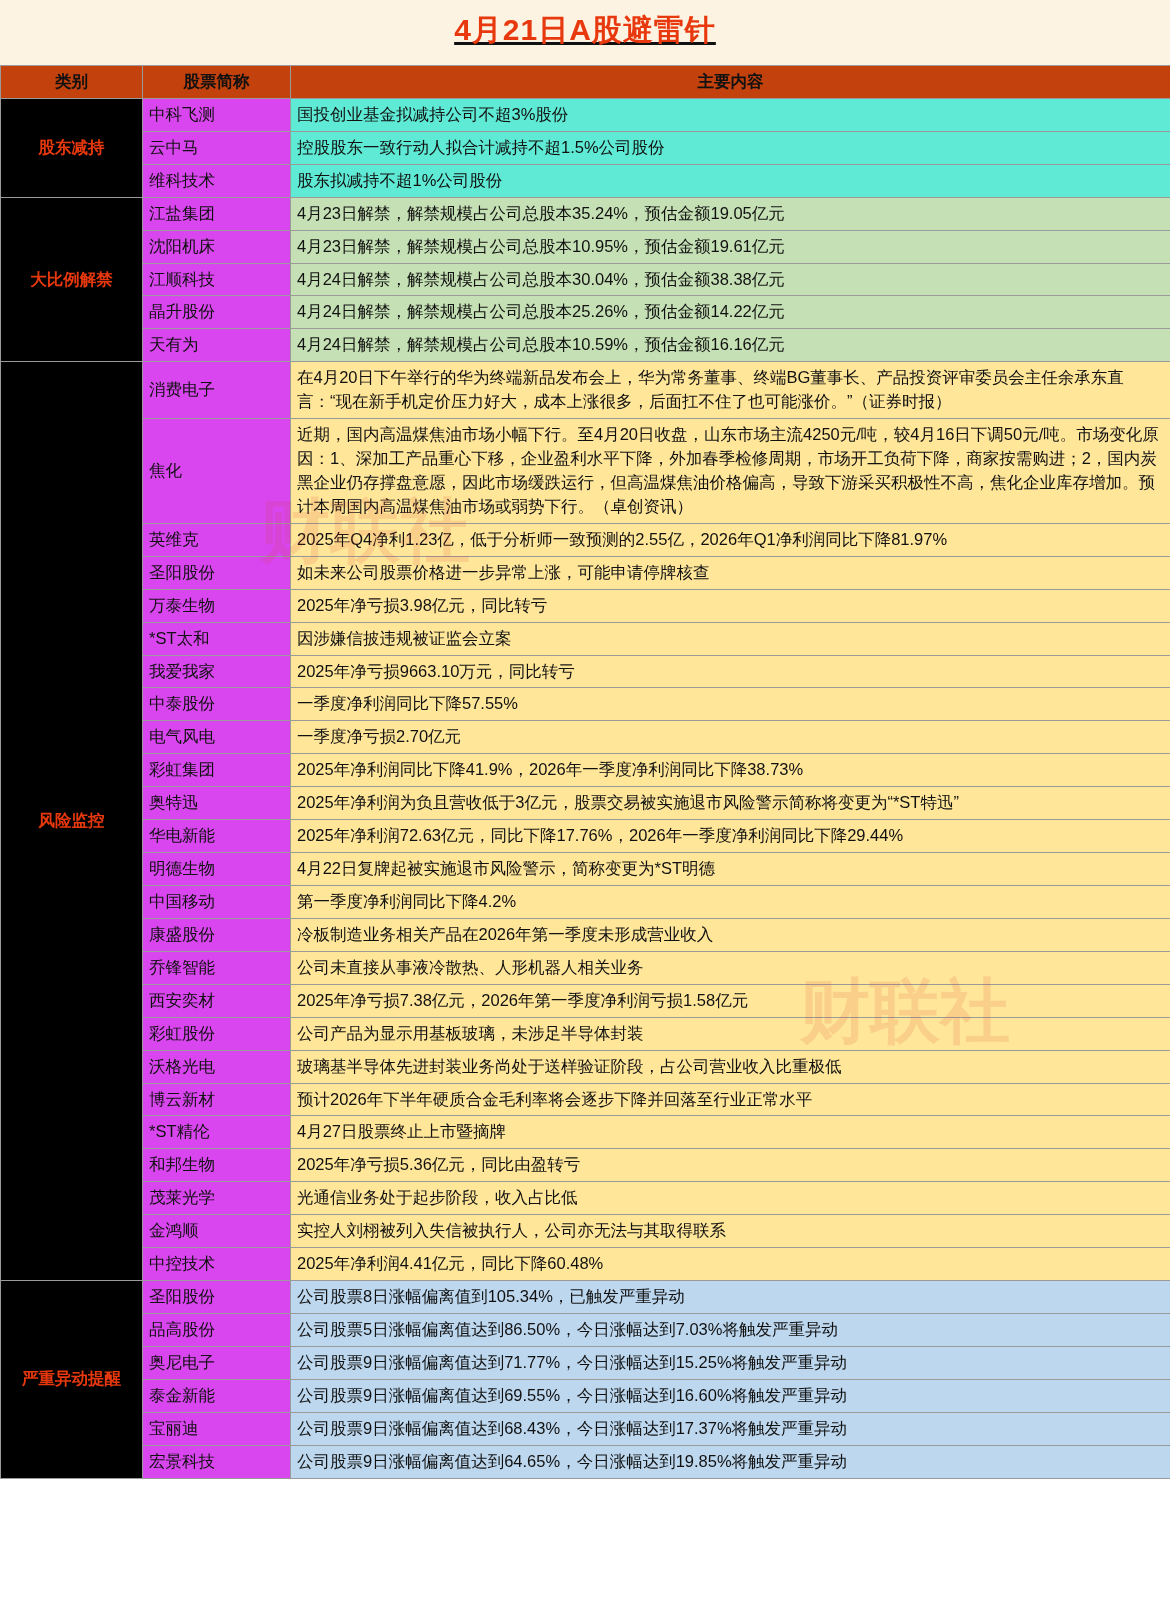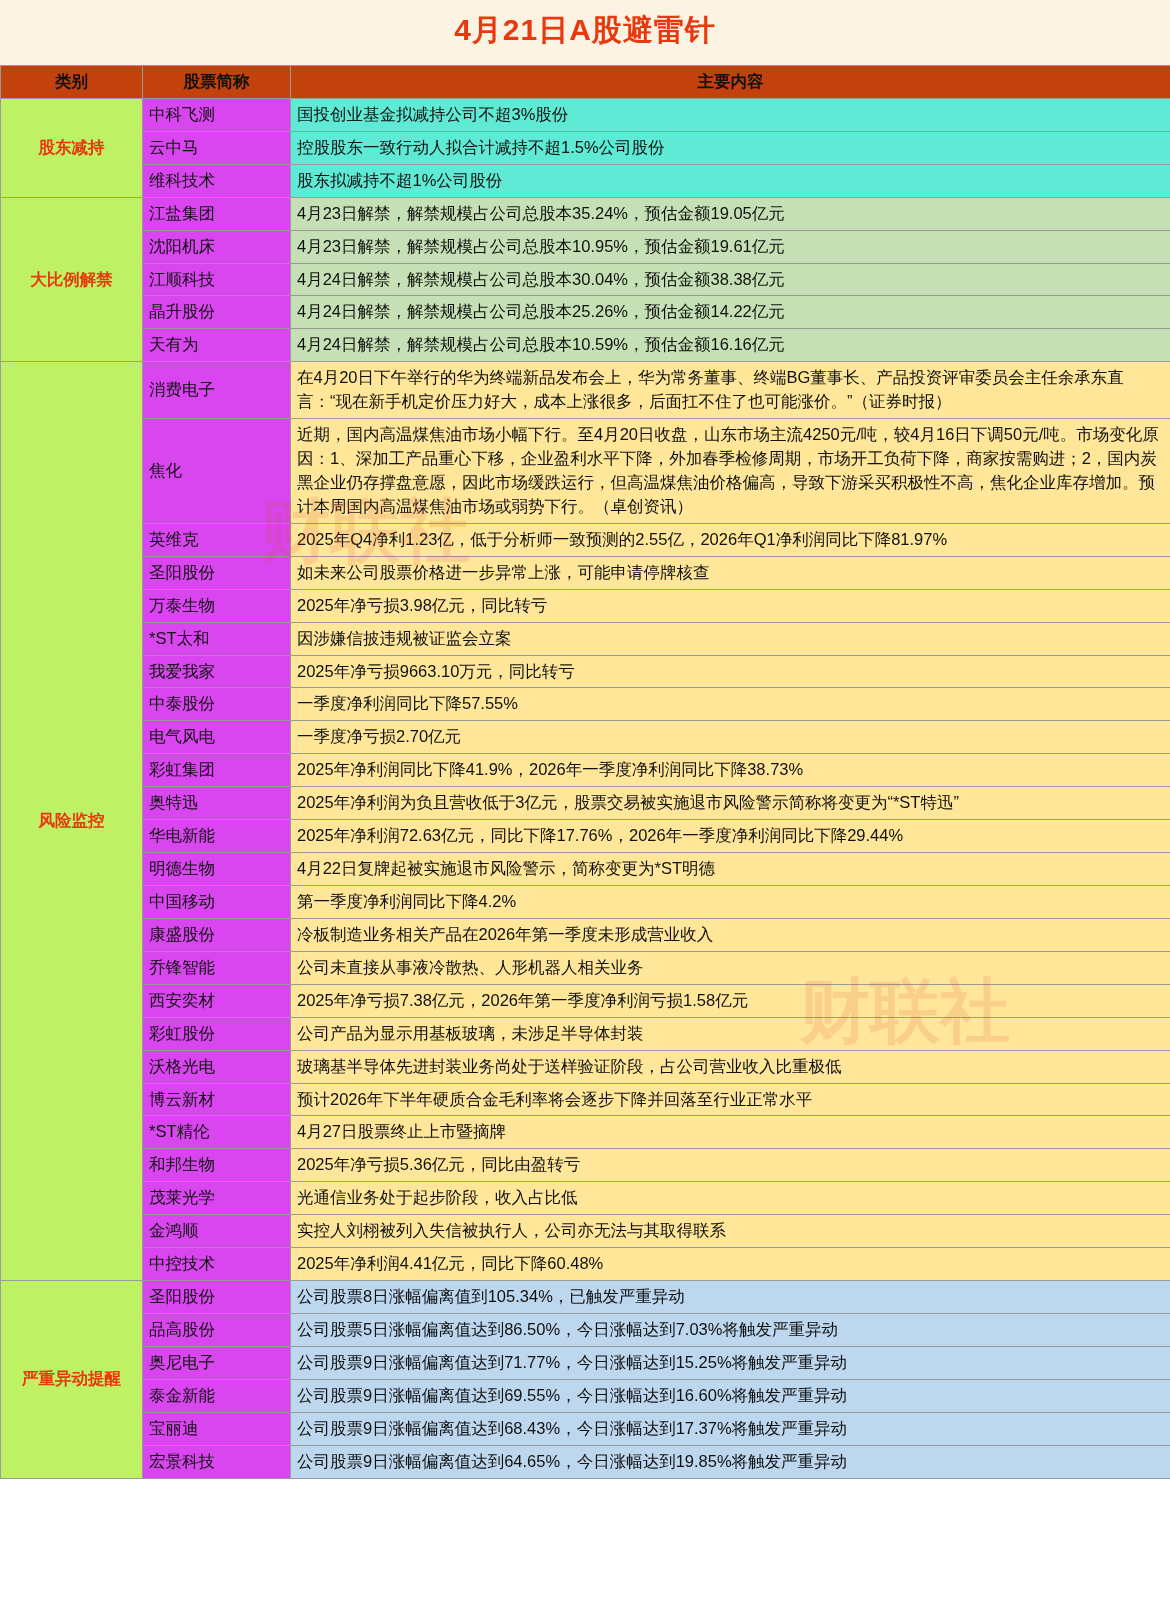--- a/index.html
+++ b/index.html
@@ -13,20 +13,21 @@
     color: #111;
   }
   #page {
     width: 1170px;
     box-sizing: border-box;
   }
   .title-bar {
     background: #fdf3e3;
     text-align: center;
     padding: 10px 0 14px 0;
+    text-decoration: underline;
   }
   .title-bar .title {
     color: #e8380d;
     font-size: 30px;
     font-weight: bold;
     letter-spacing: 1px;
     font-family: "Liberation Sans", "DejaVu Sans", sans-serif;
   }
   table.main {
     border-collapse: collapse;
@@ -50,21 +51,21 @@
     text-align: center;
     font-weight: bold;
     font-size: 19px;
     padding: 8px 4px;
   }
   .cat {
     text-align: center;
     font-weight: bold;
     color: #e8380d;
     font-size: 19px;
-    background: #bef264;
+    background: #000000;
     line-height: 1.4;
   }
   .name {
     text-align: left;
     background: #d946ef;
     font-size: 17px;
     white-space: nowrap;
   }
   .content {
     text-align: left;

